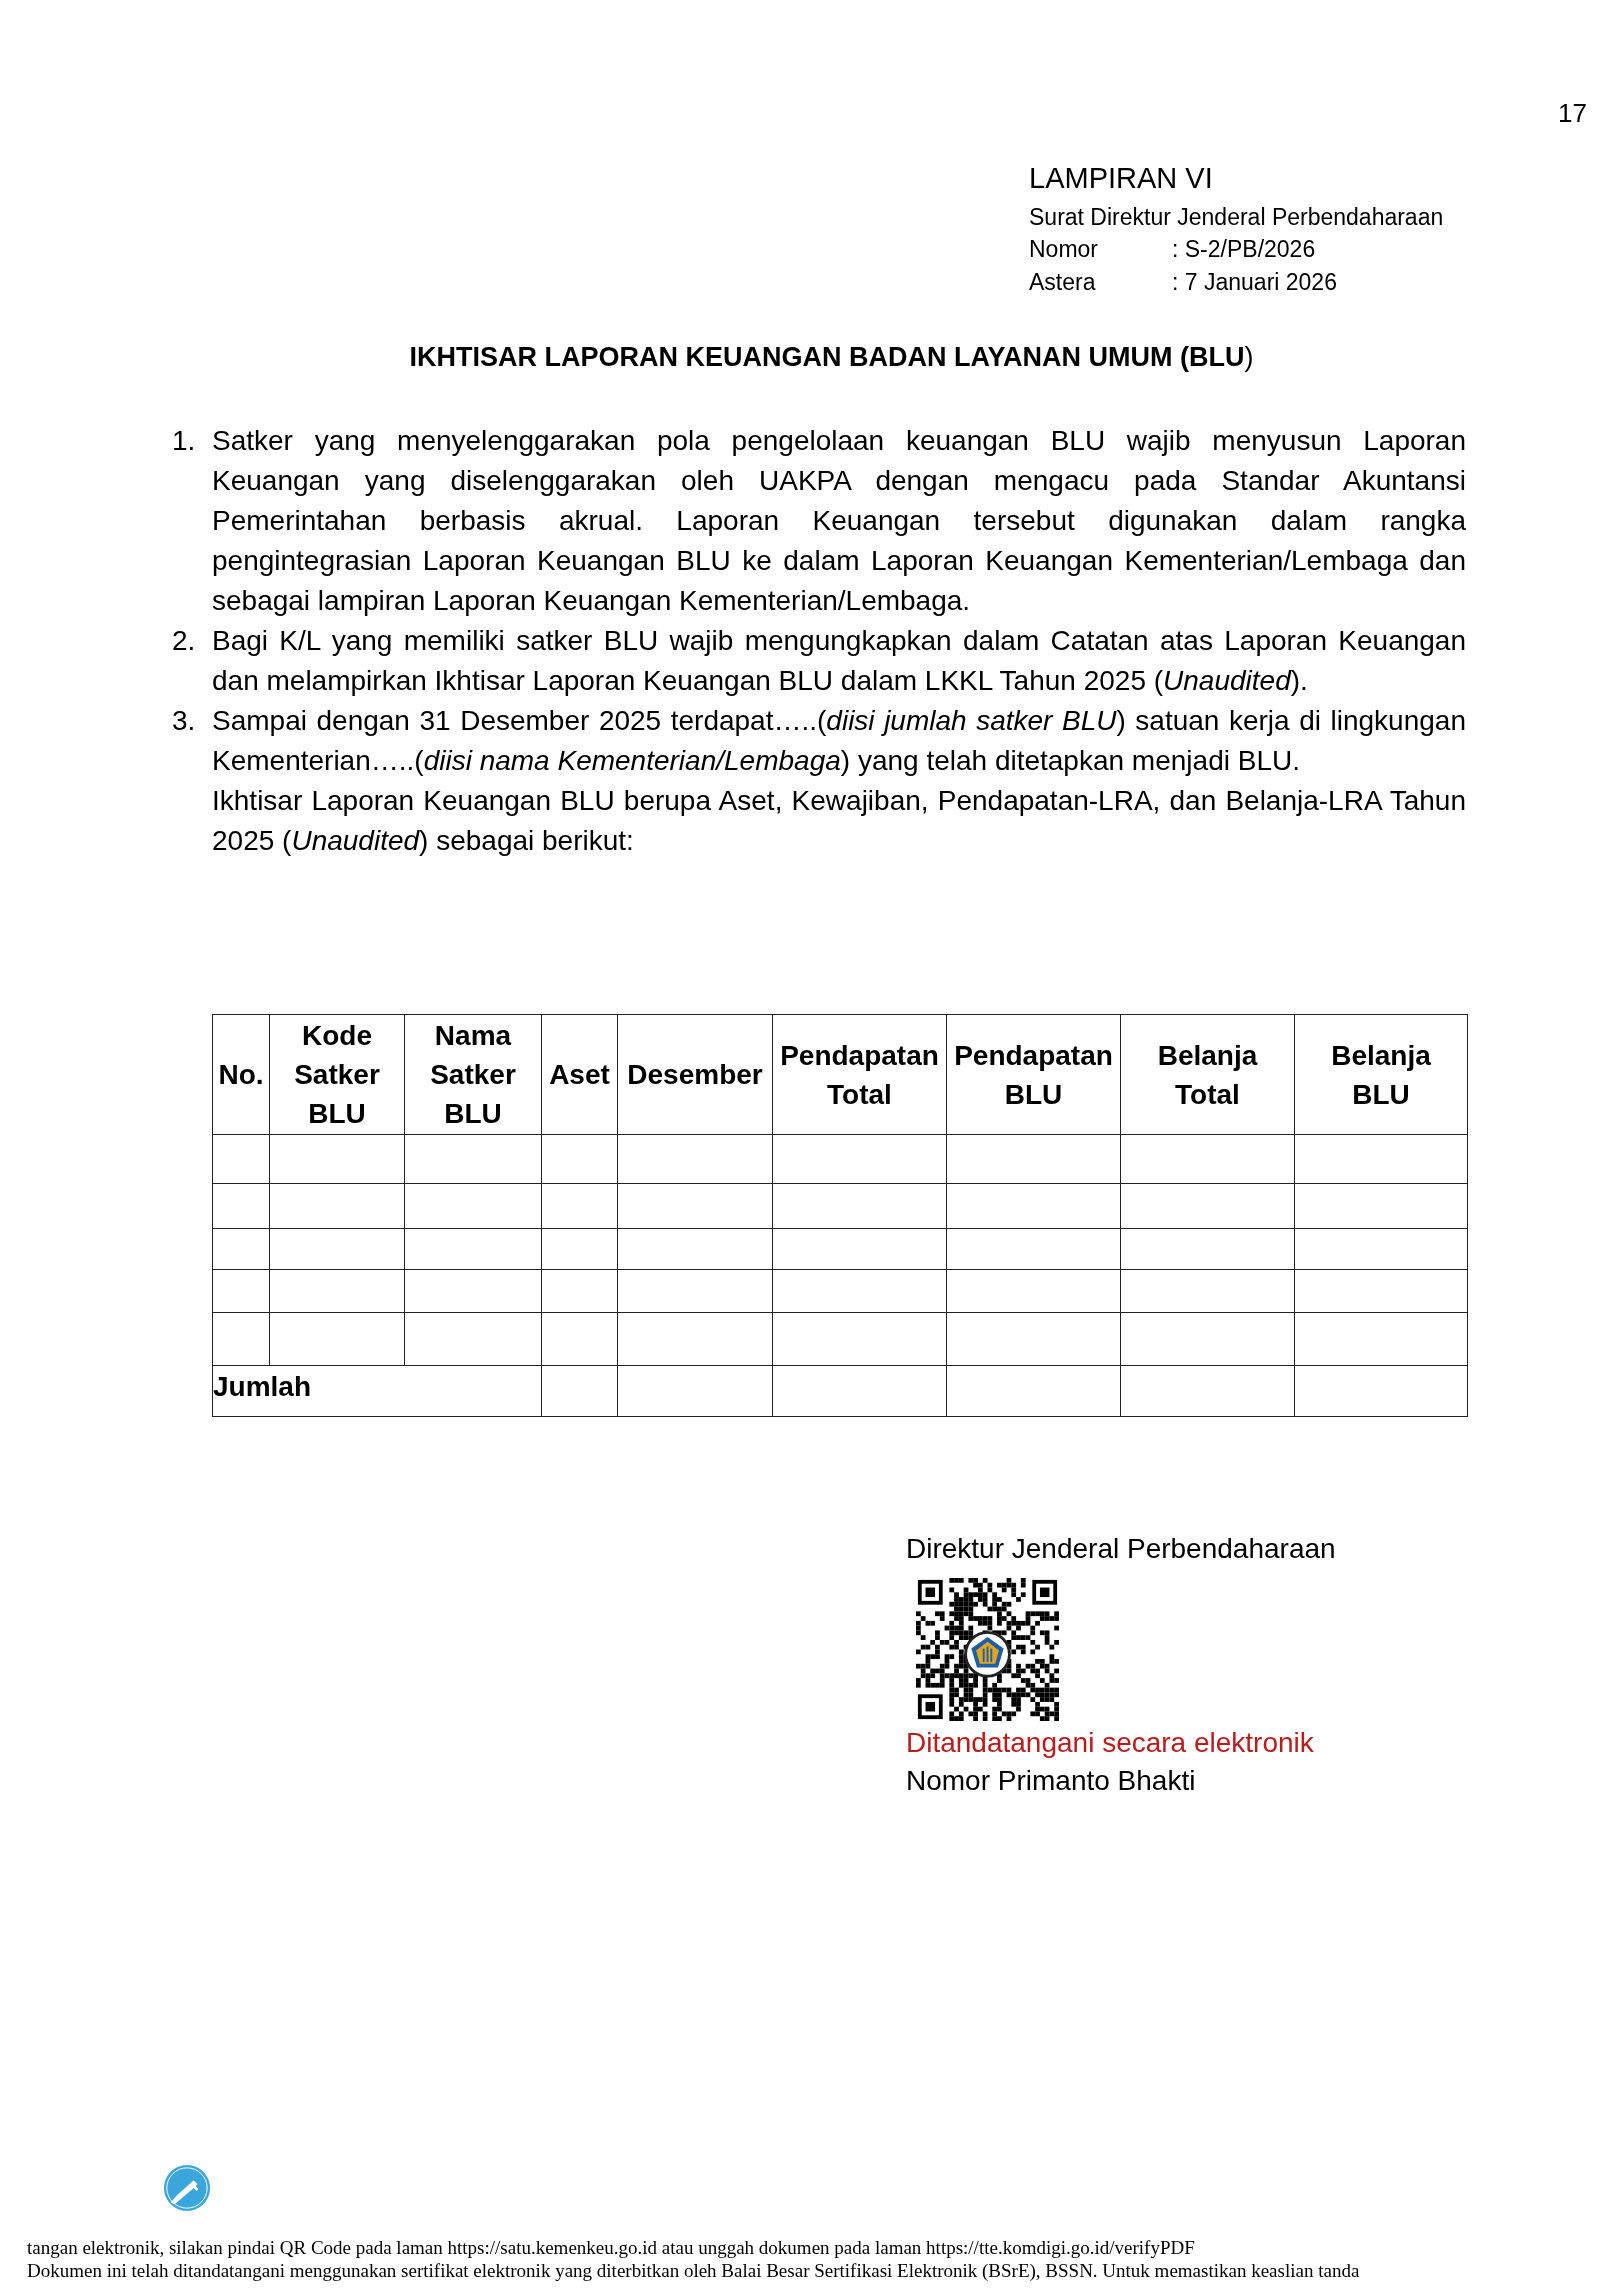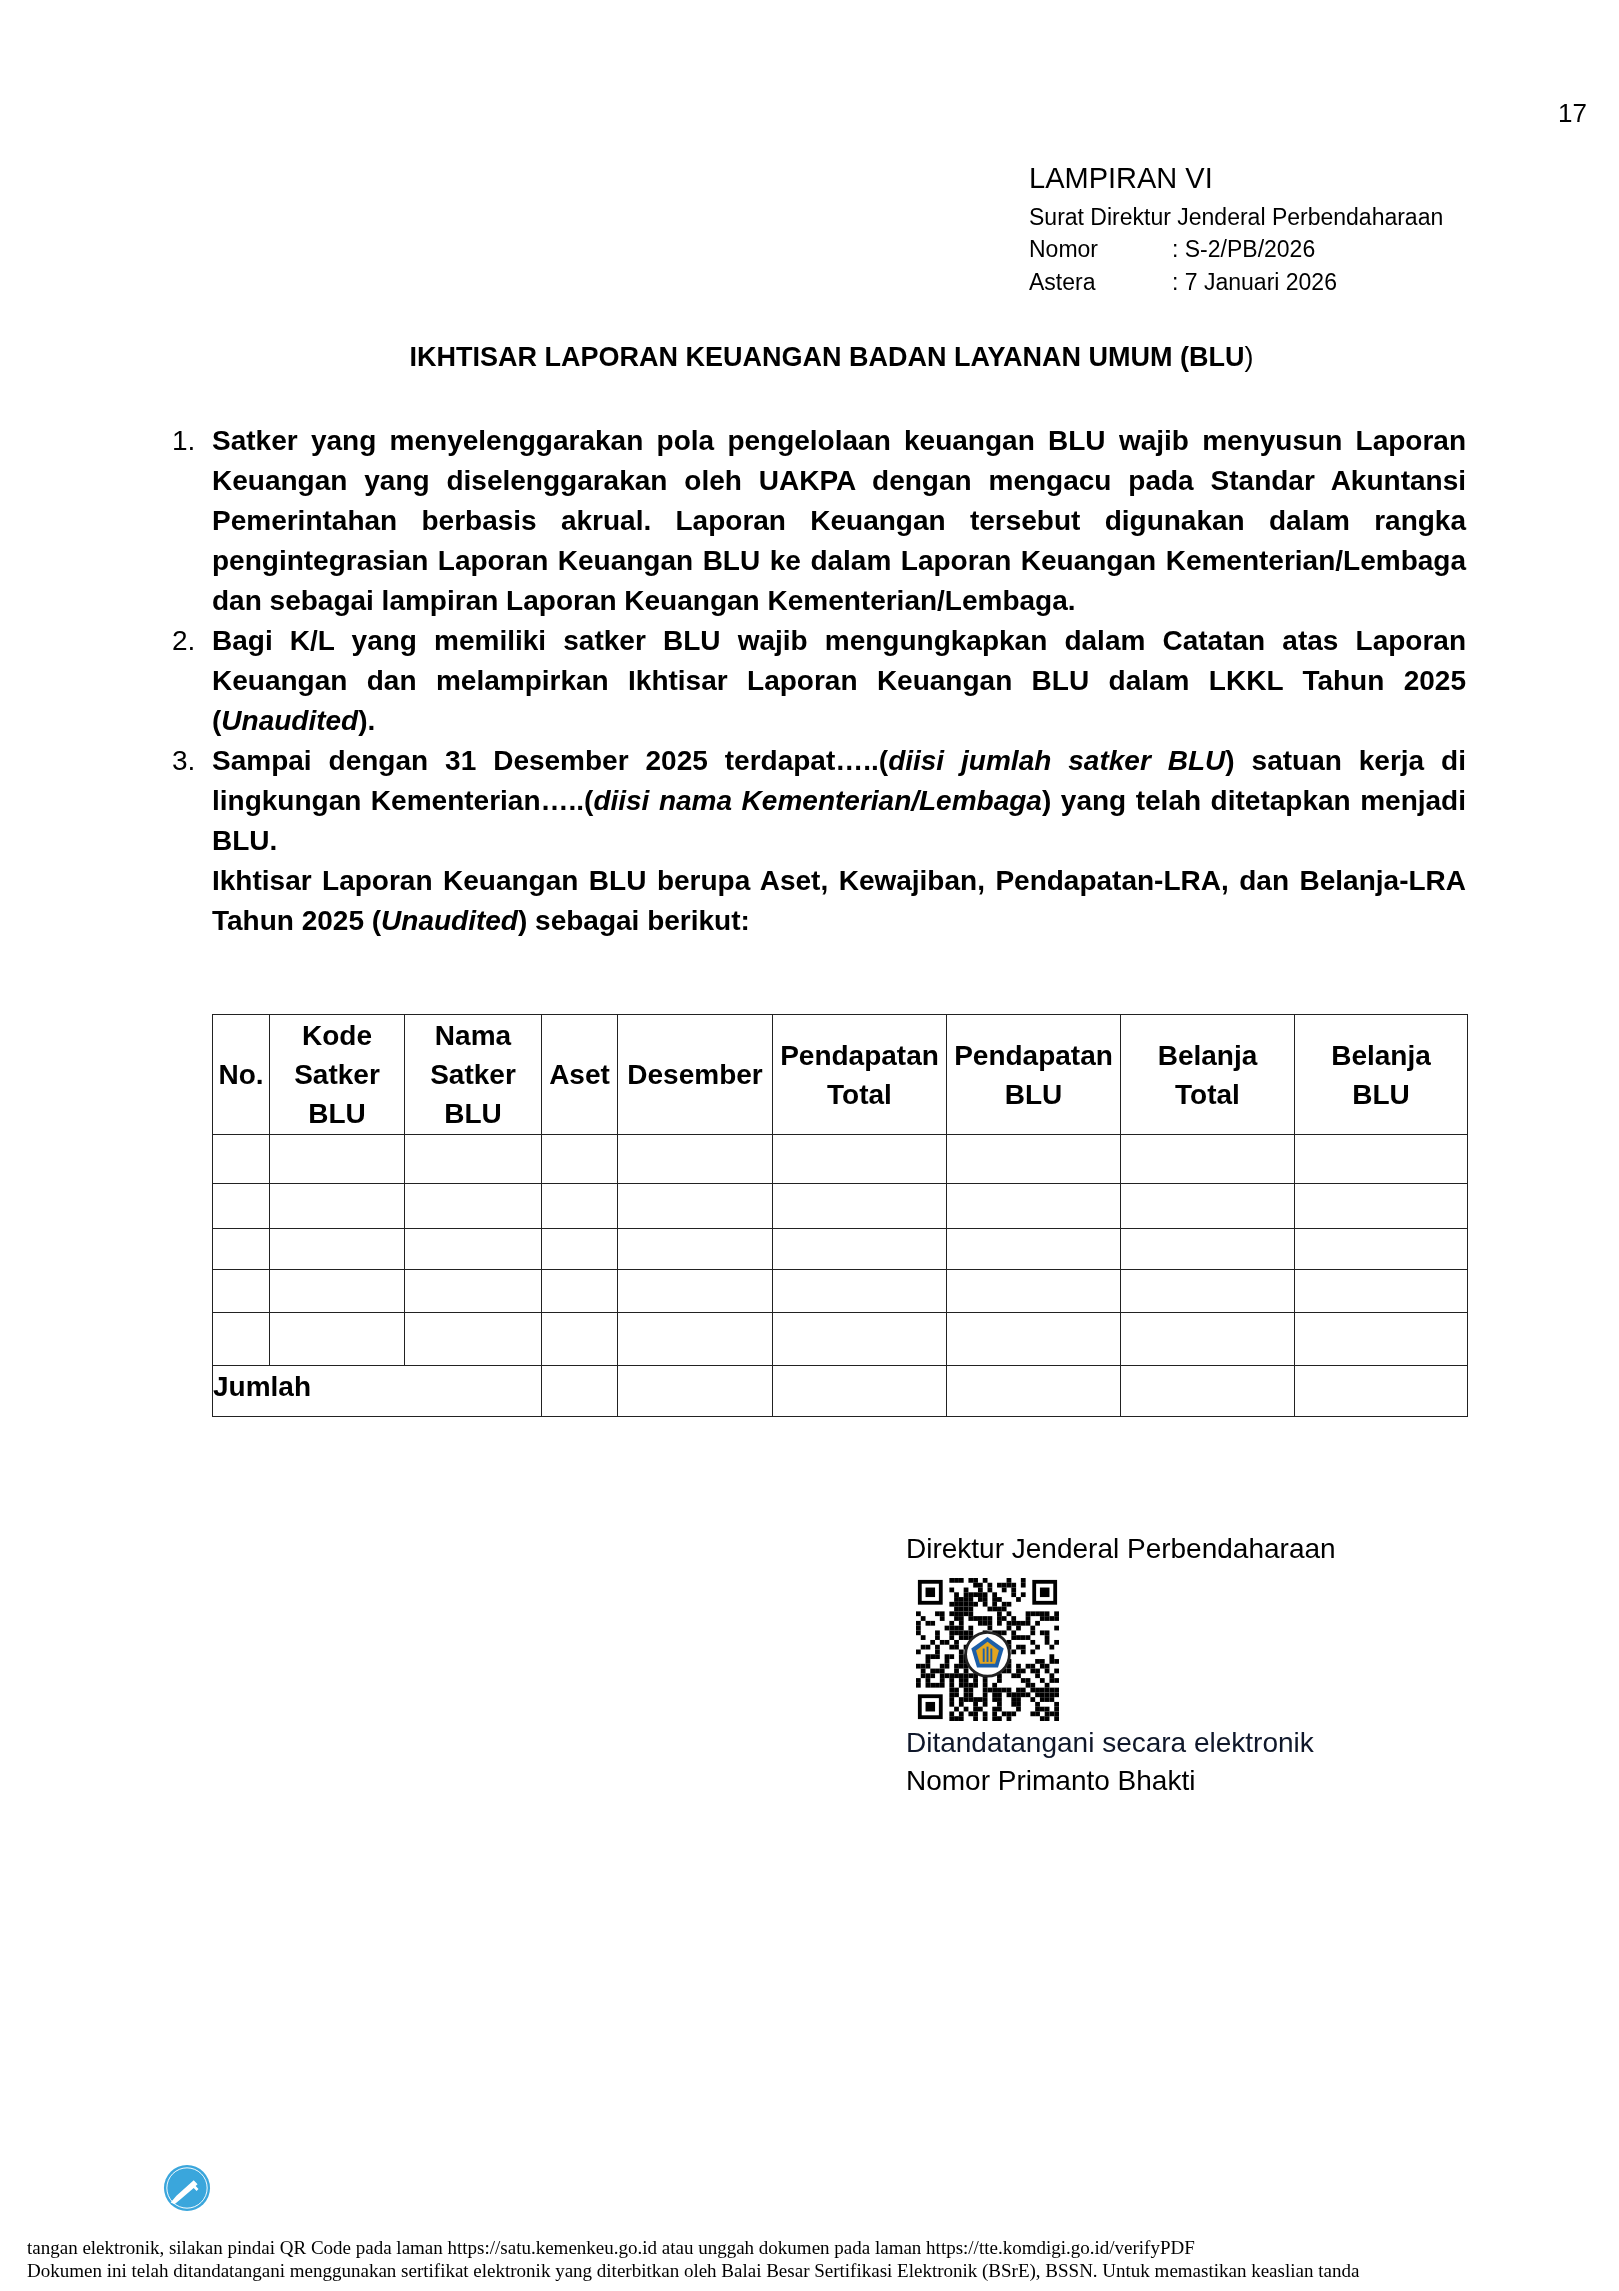--- a/index.html
+++ b/index.html
@@ -8,31 +8,31 @@
   .page-number { left: 0; width: 1587px; top: 98px; text-align: right; font-size: 26px; }
   .lampiran { left: 1029px; top: 164px; line-height: 1; }
   .lampiran .title { font-size: 29px; margin-bottom: 7.6px; }
   .lampiran .row { font-size: 23px; height: 32.5px; line-height: 32.5px; display: flex; }
   .lampiran .row .k { width: 143px; }
   .doc-title { left: 172px; width: 1319px; top: 342px; text-align: center; font-size: 27px; font-weight: bold; }
   .doc-title .paren { font-weight: normal; }
   .list { left: 172px; top: 421px; width: 1294px; font-size: 28px; line-height: 40px; }
   .item { display: flex; text-align: justify; }
   .item .num { width: 40px; flex: none; }
-  .item .body { flex: 1; text-align: justify; font-weight: bold; }
+  .item .body { flex: 1; text-align: justify; }
   .item p { margin: 0; text-align: justify; }
   i { font-style: italic; }
   table.sum { position: absolute; left: 212px; top: 1014px; border-collapse: collapse; font-size: 28px; }
   table.sum th, table.sum td { border: 1.9px solid #222; padding: 0; }
   table.sum th { font-weight: bold; text-align: center; line-height: 39px; height: 119px; }
   table.sum td { height: 48px; }
   .sign { left: 906px; top: 1533px; }
   .sign .pos { font-size: 28px; }
   .qr { margin-top: 13.4px; margin-left: 9.6px; width: 143px; height: 143px; position: relative; }
-  .sign .esig { font-size: 28px; color: #0f172a; margin-top: 5.7px; }
+  .sign .esig { font-size: 28px; color: #b91c1c; margin-top: 5.7px; }
   .sign .name { font-size: 28px; margin-top: 5.7px; }
   .bsre { left: 163px; top: 2164px; width: 48px; height: 48px; }
   .footer { left: 27px; top: 2236px; width: 1577px; font-family: "Liberation Serif", serif; font-size: 19px; line-height: 23px; }
 </style>
 </head>
 <body>
 
 <div class="abs page-number">17</div>
 
 <div class="abs lampiran">

